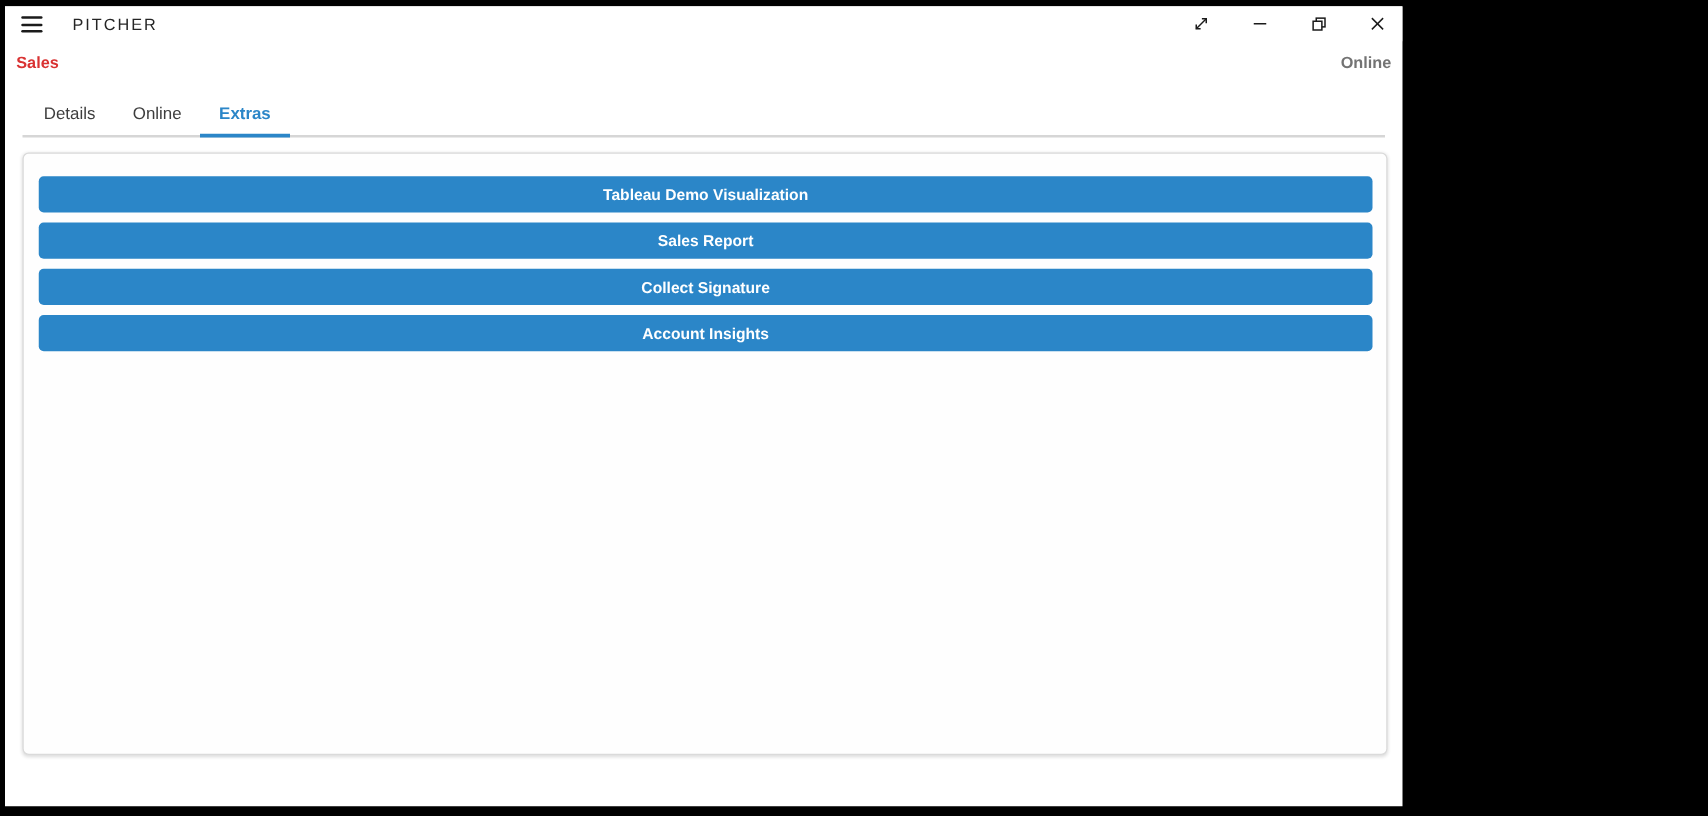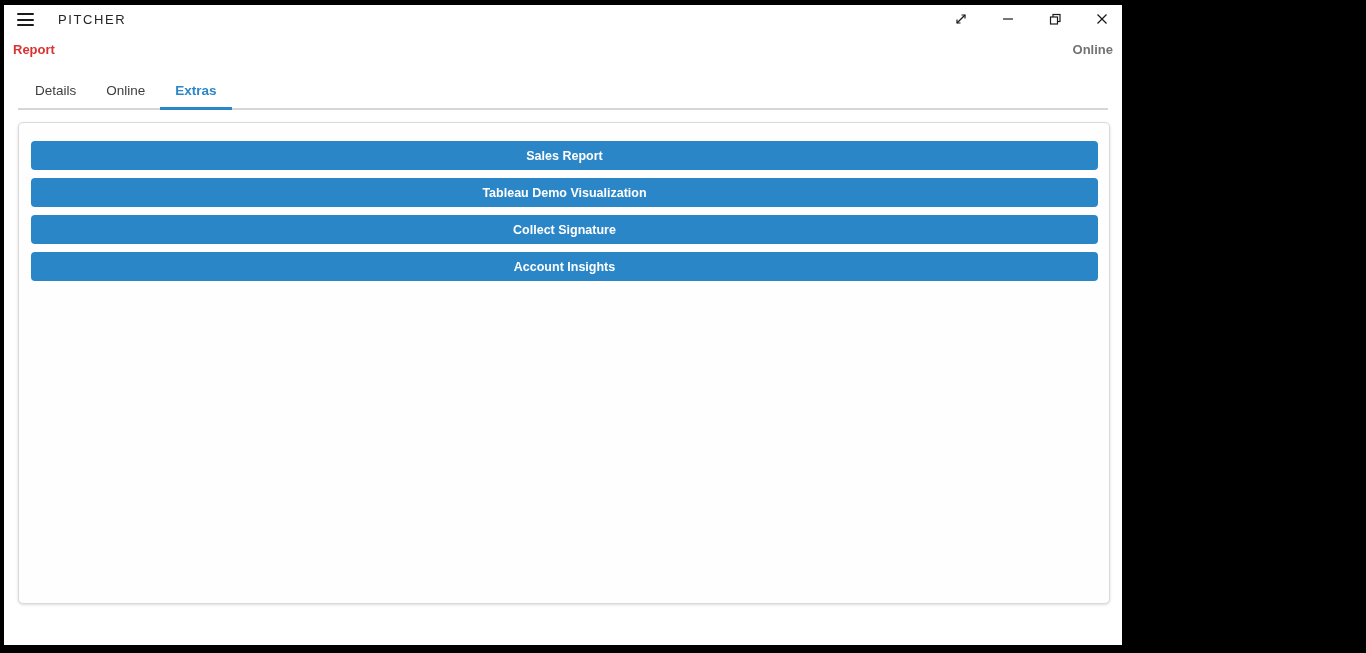--- a/index.html
+++ b/index.html
@@ -118,34 +118,34 @@
             <svg width="12" height="12" viewBox="0 0 12 12">
               <line x1="1.5" y1="1.5" x2="10.5" y2="10.5" stroke="#1b1b1b" stroke-width="1.2"></line>
               <line x1="10.5" y1="1.5" x2="1.5" y2="10.5" stroke="#1b1b1b" stroke-width="1.2"></line>
             </svg>
           </span>
         </div>
       </div>
     </div>
 
     <div class="status-row">
-      <span class="status-red" style="color: rgb(217, 50, 50);">Report</span>
+      <span class="status-red" style="color: rgb(217, 50, 50);">Sales</span>
       <span class="status-red" style="color: #737373;">Online</span>
     </div>
 
     <div class="tabs-wrap">
       <div class="tabs">
         <div class="tab">Details</div>
         <div class="tab">Online</div>
         <div class="tab active" style="color: rgb(43, 134, 200); border-bottom-color: rgb(43, 134, 200);">Extras</div>
       </div>
       <div class="tabs-underline"></div>
     </div>
 
     <div class="card">
+      <button class="action-btn" style="background: rgb(43, 134, 200);">Tableau Demo Visualization</button>
       <button class="action-btn" style="background: rgb(43, 134, 200);">Sales Report</button>
-      <button class="action-btn" style="background: rgb(43, 134, 200);">Tableau Demo Visualization</button>
       <button class="action-btn" style="background: rgb(43, 134, 200);">Collect Signature</button>
       <button class="action-btn" style="background: rgb(43, 134, 200);">Account Insights</button>
     </div>
 
   </div>
 </div>
 
 </body></html>

